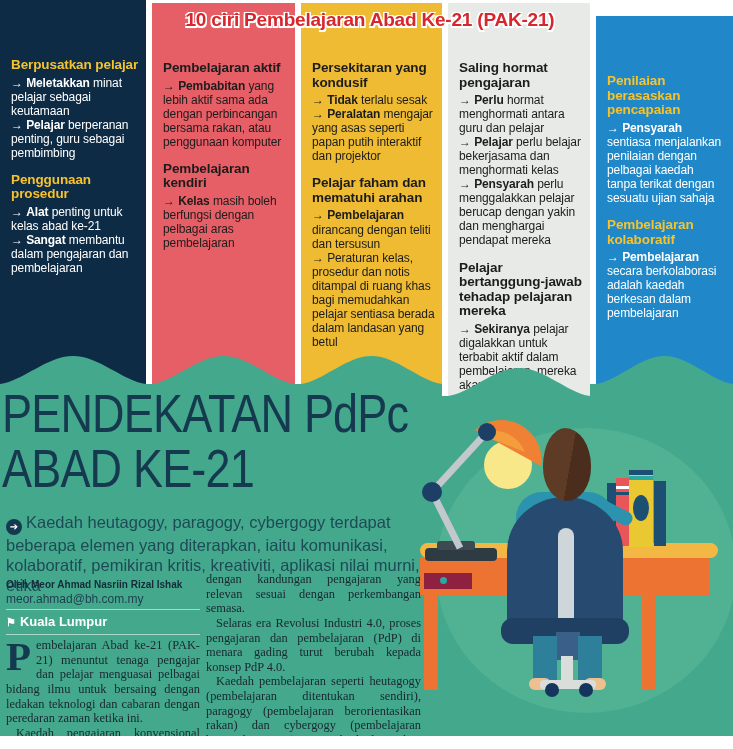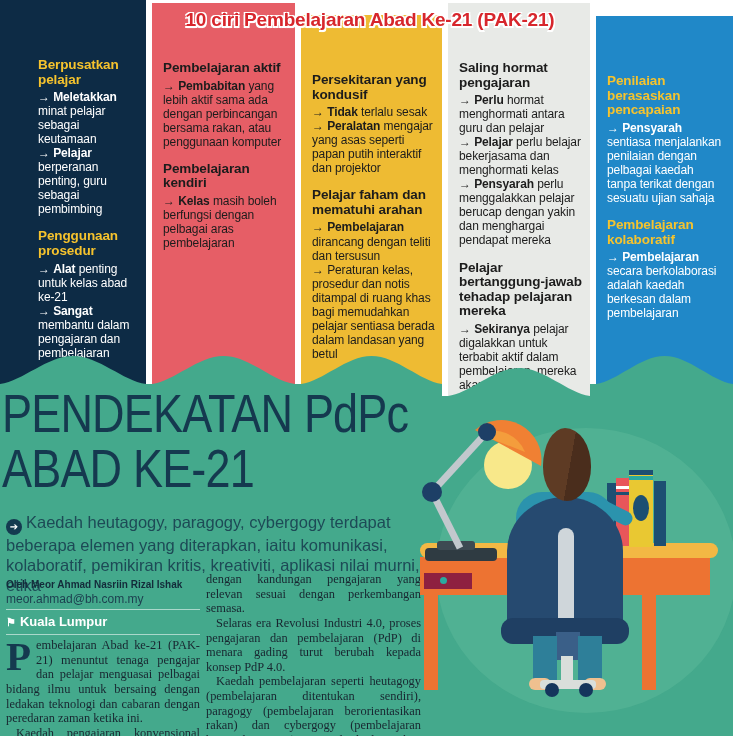--- a/index.html
+++ b/index.html
@@ -101,21 +101,21 @@
   .wheel.l { left:545px; } .wheel.r { left:579px; }
   .bottom-strip { position:absolute; left:0; bottom:0; width:733px; height:13px; background:#fff; }
 </style>
 </head>
 <body>
 
 <div class="page">
 
   <div class="banner-row">
       <div class="banner-wrap" style="width: 146px; height: 384px; padding-top: 0px;">
-        <div class="banner" style="background: rgb(13, 43, 69); color: rgb(255, 255, 255); padding-left: 27px;">
+        <div class="banner" style="background: rgb(13, 43, 69); color: rgb(255, 255, 255);">
           <div class="banner-content">
             <h3 style="color: rgb(246, 195, 45);">Berpusatkan pelajar</h3>
             <p class="bullet"><span>→ </span><b>Meletakkan </b>minat pelajar sebagai keutamaan</p>
             <p class="bullet"><span>→ </span><b>Pelajar </b>berperanan penting, guru sebagai pembimbing</p>
             <h3 style="color: rgb(246, 195, 45);">Penggunaan prosedur</h3>
             <p class="bullet"><span>→ </span><b>Alat </b>penting untuk kelas abad ke-21</p>
             <p class="bullet"><span>→ </span><b>Sangat </b>membantu dalam pengajaran dan pembelajaran</p>
           </div>
           <div class="notch">
             <svg viewBox="0 0 100 34" preserveAspectRatio="none">
@@ -132,21 +132,21 @@
             <h3 style="color: rgb(28, 28, 28);">Pembelajaran kendiri</h3>
             <p class="bullet"><span>→ </span><b>Kelas </b>masih boleh berfungsi dengan pelbagai aras pembelajaran</p>
           </div>
           <div class="notch">
             <svg viewBox="0 0 100 34" preserveAspectRatio="none">
               <path d="M0,34 C16,31 32,6 50,6 C68,6 84,31 100,34 Z" fill="#44a98c"></path>
             </svg>
           </div>
         </div>
       </div>
-      <div class="banner-wrap" style="width: 147px; height: 384px; padding-top: 15px; padding-left: 6px;">
+      <div class="banner-wrap" style="width: 147px; height: 384px; padding-top: 3px; padding-left: 6px;">
         <div class="banner" style="background: rgb(238, 187, 51); color: rgb(28, 28, 28);">
           <div class="banner-content">
             <h3 style="color: rgb(28, 28, 28);">Persekitaran yang kondusif</h3>
             <p class="bullet"><span>→ </span><b>Tidak </b>terlalu sesak</p>
             <p class="bullet"><span>→ </span><b>Peralatan </b>mengajar yang asas seperti papan putih interaktif dan projektor</p>
             <h3 style="color: rgb(28, 28, 28);">Pelajar faham dan mematuhi arahan</h3>
             <p class="bullet"><span>→ </span><b>Pembelajaran </b>dirancang dengan teliti dan tersusun</p>
             <p class="bullet"><span>→ </span>Peraturan kelas, prosedur dan notis ditampal di ruang khas bagi memudahkan pelajar sentiasa berada dalam landasan yang betul</p>
           </div>
           <div class="notch">

